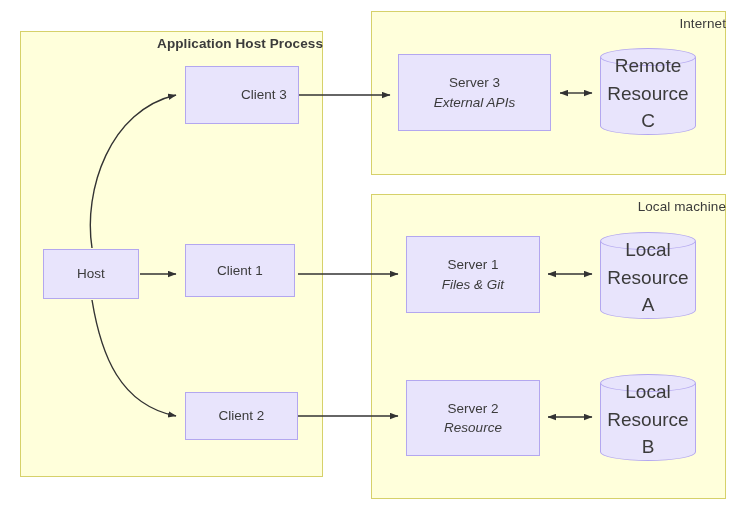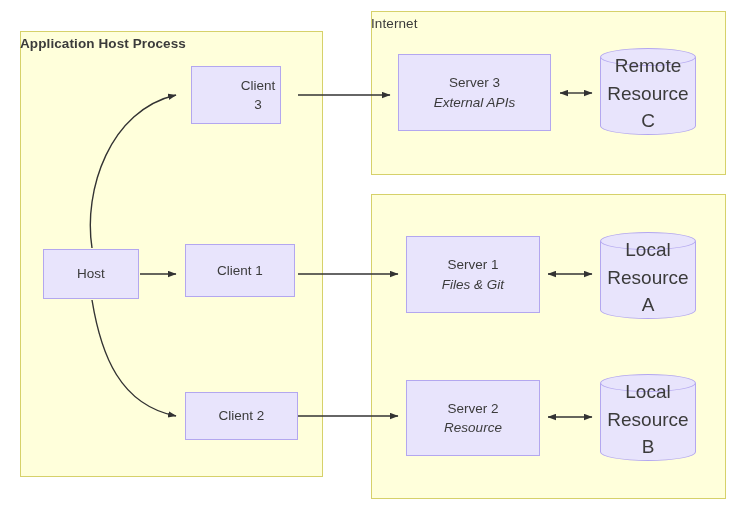--- a/index.html
+++ b/index.html
@@ -30,21 +30,21 @@
   .group-box {
     position: absolute;
     background: #ffffdb;
     border: 1.3px solid #d6d16a;
     box-sizing: border-box;
   }
   .group-title {
     position: absolute;
     left: 0;
     width: 100%;
-    text-align: left;
+    text-align: right;
     font-size: 13.5px;
     color: #3b3b3b;
     letter-spacing: .1px;
   }
   
   .node-box {
     position: absolute;
     background: #e8e4fc;
     border: 1.3px solid #b3a7ef;
     box-sizing: border-box;
@@ -116,20 +116,21 @@
 
 <div id="canvas">
 
   <div class="group-box" style="left:20px; top:31px; width:303px; height:446px;"></div>
   <div class="group-title" style="left:20px; top:36px; width:303px;font-weight:bold;">Application Host Process</div>
 
   <div class="group-box" style="left:371px; top:11px; width:355px; height:164px;"></div>
   <div class="group-title" style="left:371px; top:16px; width:355px;">Internet</div>
 
   <div class="group-box" style="left:371px; top:194px; width:355px; height:305px;"></div>
+  <div class="group-title" style="left:371px; top:199px; width:355px;">Local machine</div>
 
   <svg class="diagram" viewBox="0 0 749 521" xmlns="http://www.w3.org/2000/svg">
     <defs>
       <marker id="arrow-end" markerWidth="9" markerHeight="9" refX="8" refY="3.2" orient="auto" markerUnits="userSpaceOnUse">
         <path d="M0,0 L8.5,3.2 L0,6.4 z" fill="#333333"></path>
       </marker>
       <marker id="arrow-start" markerWidth="9" markerHeight="9" refX="0.5" refY="3.2" orient="auto" markerUnits="userSpaceOnUse">
         <path d="M8.5,0 L0,3.2 L8.5,6.4 z" fill="#333333"></path>
       </marker>
     </defs>
@@ -153,21 +154,21 @@
       <path d="M 548,274 L 592,274" marker-end="url(#arrow-end)" marker-start="url(#arrow-start)"></path>
 
       <path d="M 548,417 L 592,417" marker-end="url(#arrow-end)" marker-start="url(#arrow-start)"></path>
     </g>
   </svg>
 
   <div class="node-box" style="left:43px; top:249px; width:96px; height:50px;">
     <span>Host</span>
   </div>
 
-  <div class="node-box" style="left:191px; top:66px; width:90px; height:58px;padding-left:44px;">
+  <div class="node-box" style="left:185px; top:66px; width:114px; height:58px;padding-left:44px;">
     <span>Client 3</span>
   </div>
 
   <div class="node-box" style="left:185px; top:244px; width:110px; height:53px;">
     <span>Client 1</span>
   </div>
 
   <div class="node-box" style="left:185px; top:392px; width:113px; height:48px;">
     <span>Client 2</span>
   </div>

